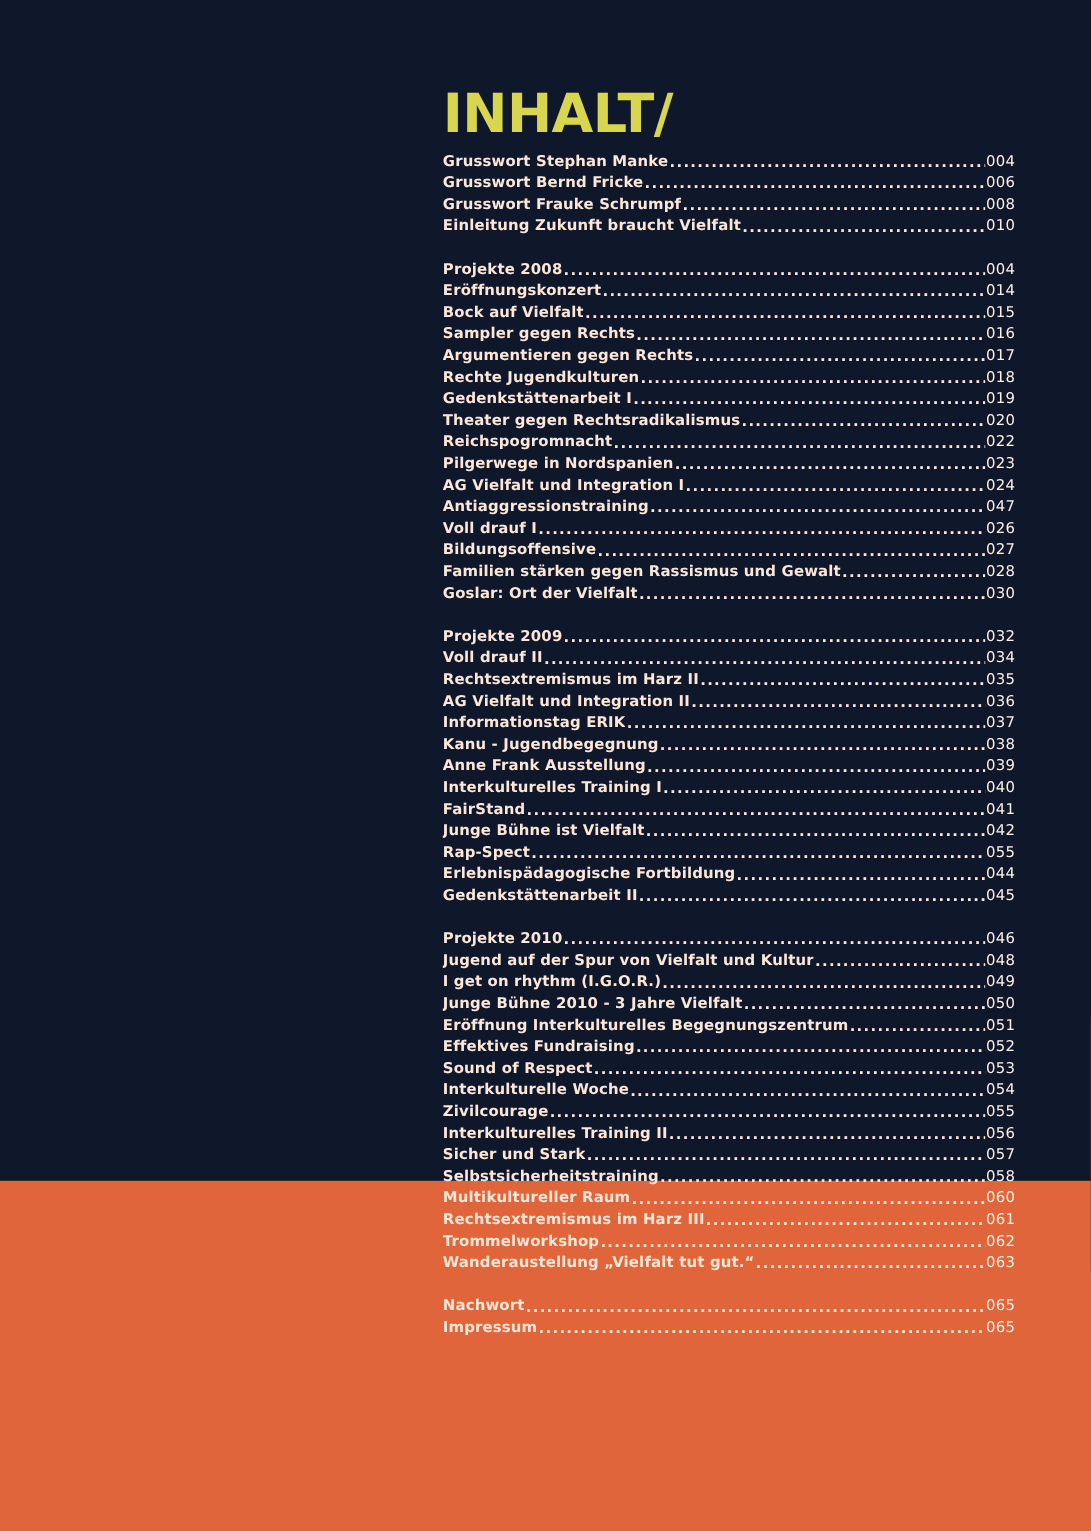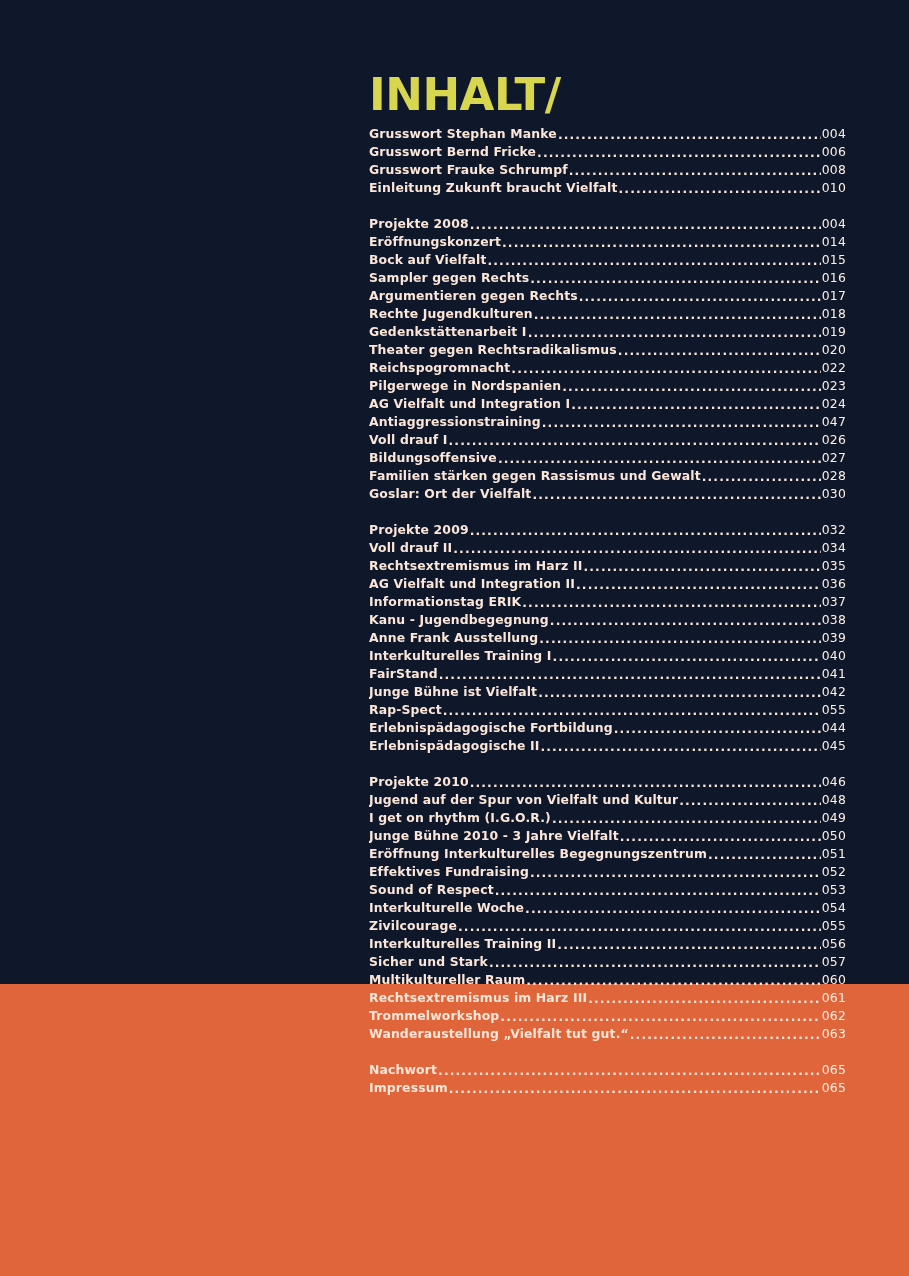--- a/index.html
+++ b/index.html
@@ -262,21 +262,21 @@
             <span class="toc-label">Rap-Spect</span>
             <span class="toc-dots"></span>
             <span class="toc-page">055</span>
           </div>
           <div class="toc-row">
             <span class="toc-label">Erlebnispädagogische Fortbildung</span>
             <span class="toc-dots"></span>
             <span class="toc-page">044</span>
           </div>
           <div class="toc-row">
-            <span class="toc-label">Erlebnispädagogische II</span>
+            <span class="toc-label">Gedenkstättenarbeit II</span>
             <span class="toc-dots"></span>
             <span class="toc-page">045</span>
           </div>
         </div>
         <div class="toc-group">
           <div class="toc-row">
             <span class="toc-label">Projekte 2010</span>
             <span class="toc-dots"></span>
             <span class="toc-page">046</span>
           </div>
@@ -322,20 +322,25 @@
           </div>
           <div class="toc-row">
             <span class="toc-label">Interkulturelles Training II</span>
             <span class="toc-dots"></span>
             <span class="toc-page">056</span>
           </div>
           <div class="toc-row">
             <span class="toc-label">Sicher und Stark</span>
             <span class="toc-dots"></span>
             <span class="toc-page">057</span>
+          </div>
+          <div class="toc-row">
+            <span class="toc-label">Selbstsicherheitstraining</span>
+            <span class="toc-dots"></span>
+            <span class="toc-page">058</span>
           </div>
           <div class="toc-row">
             <span class="toc-label">Multikultureller Raum</span>
             <span class="toc-dots"></span>
             <span class="toc-page">060</span>
           </div>
           <div class="toc-row">
             <span class="toc-label">Rechtsextremismus im Harz III</span>
             <span class="toc-dots"></span>
             <span class="toc-page">061</span>

